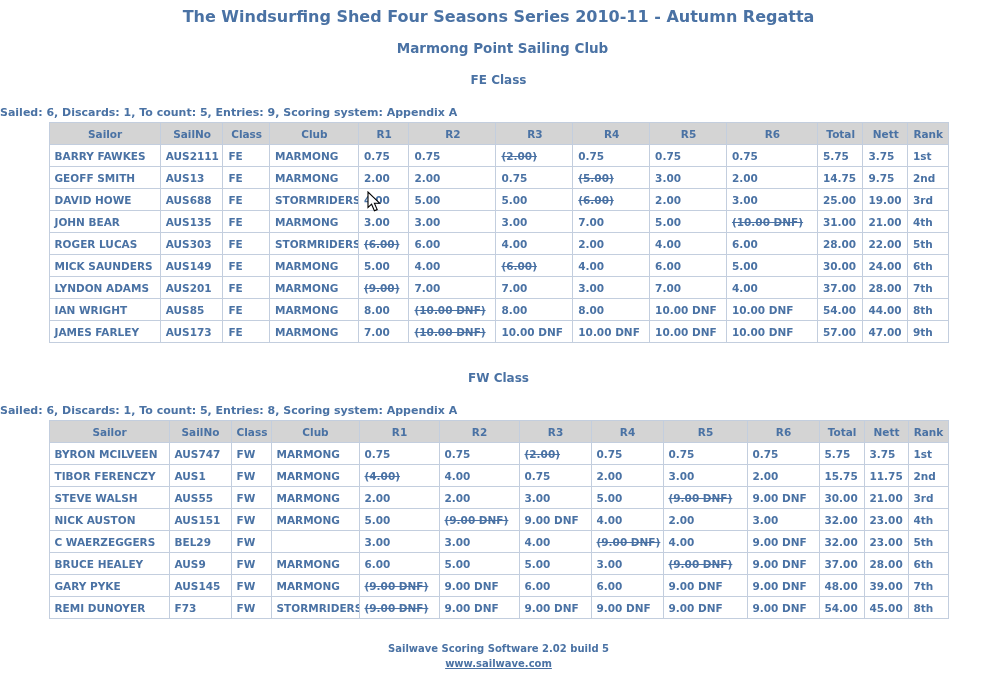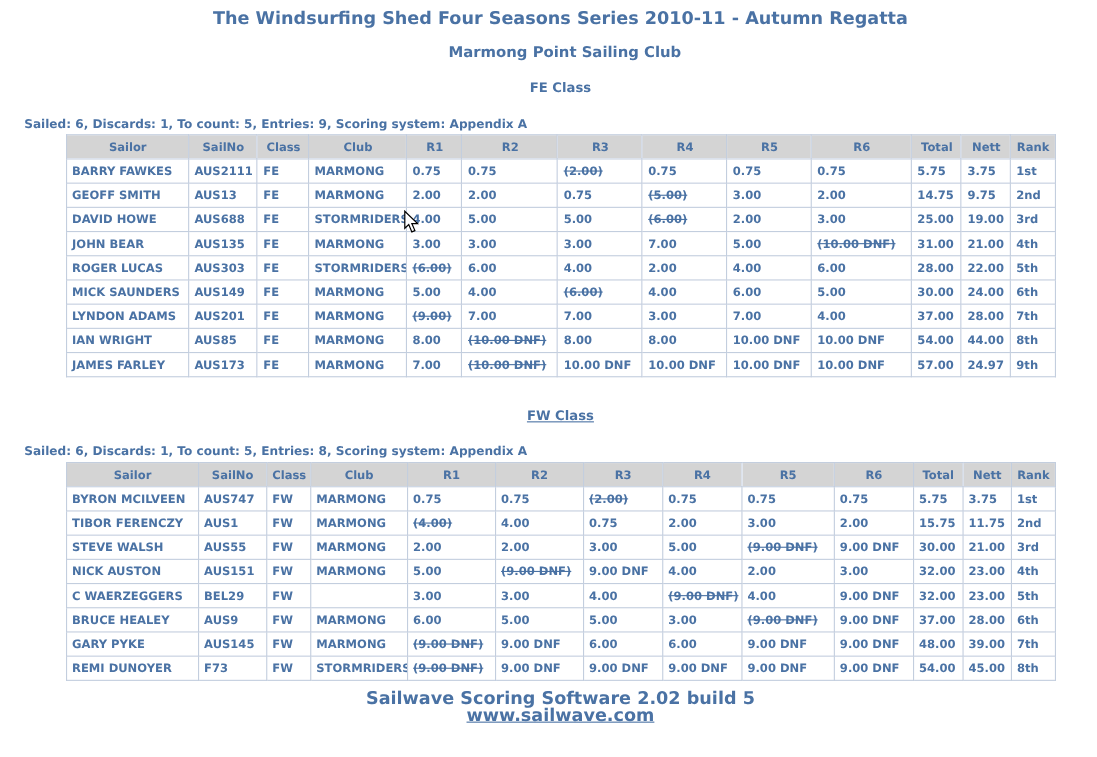--- a/index.html
+++ b/index.html
@@ -14,21 +14,20 @@
     font-family: "DejaVu Sans", "Liberation Sans", sans-serif;
     font-weight: bold;
     color: var(--text-blue);
   }
   .page {
     position: relative;
     width: 997px;
     height: 688px;
     overflow: hidden;
     background: #ffffff;
-    padding-left: 22px;
   }
   .page-title {
     margin: 6px 0 0 0;
     font-size: 16px;
     line-height: 22px;
     text-align: center;
   }
   .club-title {
     margin: 11px 0 0 8px;
     font-size: 13.5px;
@@ -59,25 +58,25 @@
     height: 22px;
     white-space: nowrap;
     overflow: hidden;
     text-align: left;
   }
   .results-table th {
     background: var(--header-bg);
     text-align: center;
   }
   .results-table s { text-decoration: line-through; text-align: right; }
-  .second-section .class-title { margin-top: 27px; text-decoration: underline; }
+  .second-section .class-title { margin-top: 27px; }
   .footer {
-    margin-top: 8px;
+    margin-top: 22px;
     text-align: center;
-    font-size: 16px;
+    font-size: 10px;
     line-height: 15px;
   }
   .footer a {
     color: var(--text-blue);
   }
   .mouse-cursor {
     position: absolute;
     left: 367px;
     top: 191px;
     width: 14px;
@@ -257,21 +256,21 @@
               <td>AUS173</td>
               <td>FE</td>
               <td>MARMONG</td>
               <td>7.00</td>
               <td><s>(10.00 DNF)</s></td>
               <td>10.00 DNF</td>
               <td>10.00 DNF</td>
               <td>10.00 DNF</td>
               <td>10.00 DNF</td>
               <td>57.00</td>
-              <td>24.97</td>
+              <td>47.00</td>
               <td>9th</td>
             </tr>
           </tbody>
     </table>
   </section>
 
   <section class="class-section second-section">
     <h3 class="class-title">FW Class</h3>
     <p class="series-summary">Sailed: 6, Discards: 1, To count: 5, Entries: 8, Scoring system: Appendix A</p>
     <table class="results-table">

